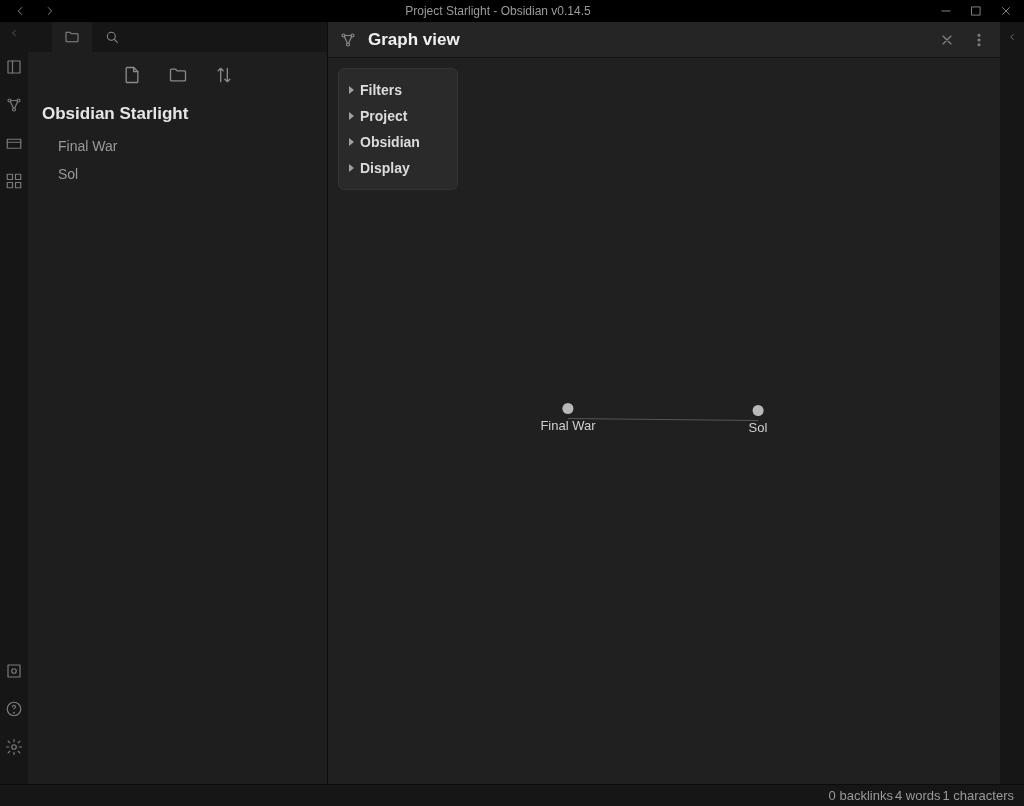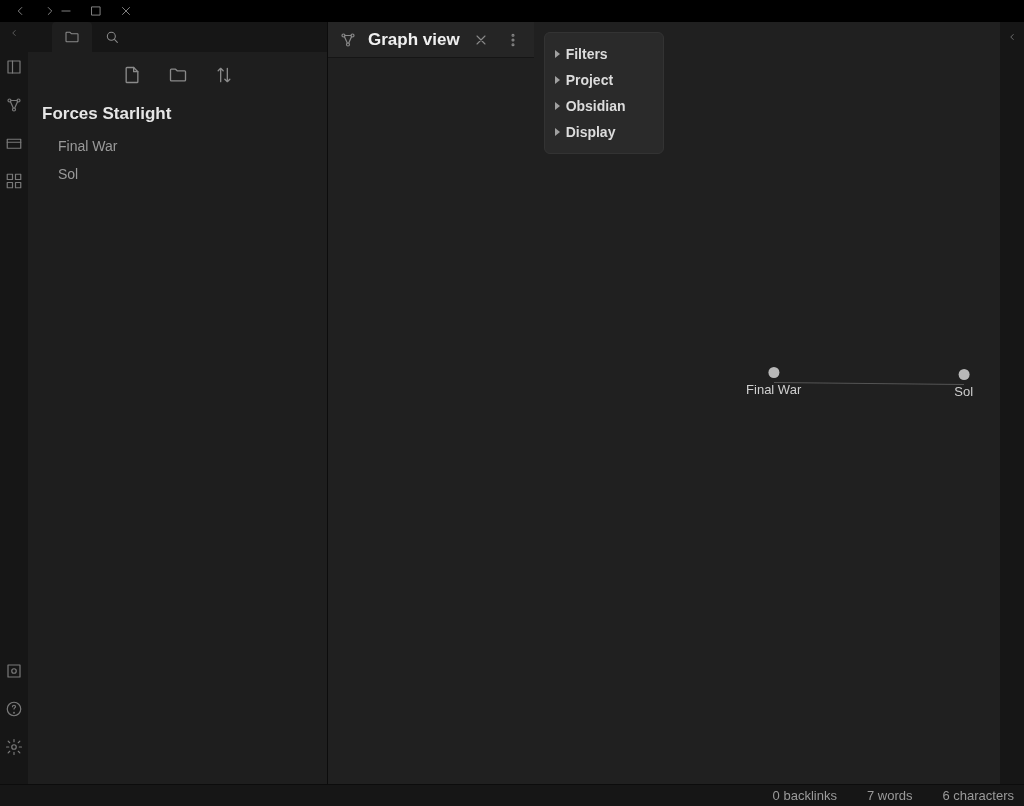--- a/index.html
+++ b/index.html
@@ -30,21 +30,21 @@
   .left-tab.active { background:#1e1e1e; border-radius:4px 4px 0 0; }
   .left-tab svg { width:16px; height:16px; stroke:currentColor; fill:none; stroke-width:1.6; }
   .left-actions { height:40px; display:flex; align-items:center; justify-content:center; gap:26px; padding-top:6px; }
   .left-actions .act { color:#8a8a8a; cursor:pointer; width:20px; height:20px; display:flex; align-items:center; justify-content:center; }
   .left-actions .act svg { width:20px; height:20px; stroke:currentColor; fill:none; stroke-width:1.6; }
 
   .vault-title { font-size:17px; font-weight:600; color:#e6e6e6; padding:12px 14px 8px 14px; }
   .file-item { font-size:14px; color:#9a9a9a; padding:6px 14px 6px 30px; cursor:pointer; }
 
   
-  .main { flex:1; display:flex; flex-direction:row; background:#202020; min-width:0; }
+  .main { flex:1; display:flex; flex-direction:column; background:#202020; min-width:0; }
   .view-header { height:36px; display:flex; align-items:center; padding:0 10px; background:#252525; border-bottom:1px solid #151515; gap:10px; }
   .view-header .hdr-icon { width:20px; height:20px; color:#8a8a8a; display:flex; align-items:center; justify-content:center; }
   .view-header .hdr-icon svg { width:18px; height:18px; stroke:currentColor; fill:none; stroke-width:1.6; }
   .view-title { font-size:17px; font-weight:700; color:#f0f0f0; flex:1; }
   .view-header .hdr-btn { width:22px; height:22px; color:#8a8a8a; cursor:pointer; display:flex; align-items:center; justify-content:center; }
   .view-header .hdr-btn svg { width:16px; height:16px; stroke:currentColor; fill:none; stroke-width:1.6; }
 
   .graph-area { flex:1; position:relative; }
 
   .controls-box { position:absolute; left:10px; top:10px; background:#2a2a2a; border:1px solid #333; border-radius:6px; padding:8px 8px 8px 10px; min-width:120px; }
@@ -53,41 +53,42 @@
 
   .node { position:absolute; display:flex; flex-direction:column; align-items:center; transform:translate(-50%,-50%); }
   .node .dot { width:11px; height:11px; border-radius:50%; background:#b8b8b8; margin-bottom:4px; }
   .node .lbl { font-size:13px; color:#cfcfcf; white-space:nowrap; }
   .edge { position:absolute; background:#555; height:1px; transform-origin:left center; }
 
   .right-collapse { width:24px; background:#161616; display:flex; align-items:flex-start; justify-content:center; padding-top:6px; }
   .right-collapse .chev { width:10px; height:10px; color:#7a7a7a; cursor:pointer; }
 
   
-  .statusbar { height:22px; background:#161616; display:flex; align-items:center; justify-content:flex-end; padding:0 10px; gap:30px; font-size:13px; color:#9a9a9a; border-top:1px solid #0c0c0c; }
+  .statusbar { height:22px; background:#161616; display:flex; align-items:center; justify-content:flex-end; padding:0 10px; gap:2px; font-size:13px; color:#9a9a9a; border-top:1px solid #0c0c0c; }
 
   svg { stroke-linecap:round; stroke-linejoin:round; }
 </style>
 </head>
 <body>
 
 <div class="app">
   <div class="titlebar">
     <div class="nav">
       <span class="icon-btn">
           <svg viewBox="0 0 24 24">
             <path d="M15 6l-6 6 6 6"></path>
           </svg>
         </span>
       <span class="icon-btn">
           <svg viewBox="0 0 24 24">
             <path d="M9 6l6 6-6 6"></path>
           </svg>
         </span>
     </div>
+    <div class="title">Project Starlight - Obsidian v0.14.5</div>
     <div class="winctrl">
       <span class="icon-btn">
           <svg viewBox="0 0 24 24">
             <path d="M5 12h14"></path>
           </svg>
         </span>
       <span class="icon-btn">
           <svg viewBox="0 0 24 24">
             <rect x="5" y="5" width="14" height="14"></rect>
           </svg>
@@ -183,21 +184,21 @@
             <svg viewBox="0 0 24 24">
               <path d="M3 6a1 1 0 011-1h5l2 2h9a1 1 0 011 1v10a1 1 0 01-1 1H4a1 1 0 01-1-1V6z"></path>
             </svg>
           </span>
         <span class="act">
             <svg viewBox="0 0 24 24">
               <path d="M8 4v16M8 4L5 7M8 4l3 3M16 20V4M16 20l3-3M16 20l-3-3"></path>
             </svg>
           </span>
       </div>
-      <div class="vault-title">Forces Starlight</div>
+      <div class="vault-title">Obsidian Starlight</div>
       <div id="file-list">
           <div class="file-item">Final War</div>
           <div class="file-item">Sol</div>
         </div>
     </div>
 
     <div class="main">
       <div class="view-header">
         <span class="hdr-icon">
             <svg viewBox="0 0 24 24">
@@ -254,16 +255,16 @@
 
     <div class="right-collapse">
       <span class="chev"><svg viewBox="0 0 24 24" width="10" height="10" style="stroke:#7a7a7a;fill:none;stroke-width:2">
             <path d="M15 6l-6 6 6 6"></path>
           </svg></span>
     </div>
   </div>
 
   <div class="statusbar">
     <span>0 backlinks</span>
-    <span>7 words</span>
-    <span>6 characters</span>
+    <span>4 words</span>
+    <span>1 characters</span>
   </div>
 </div>
 
 </body></html>

